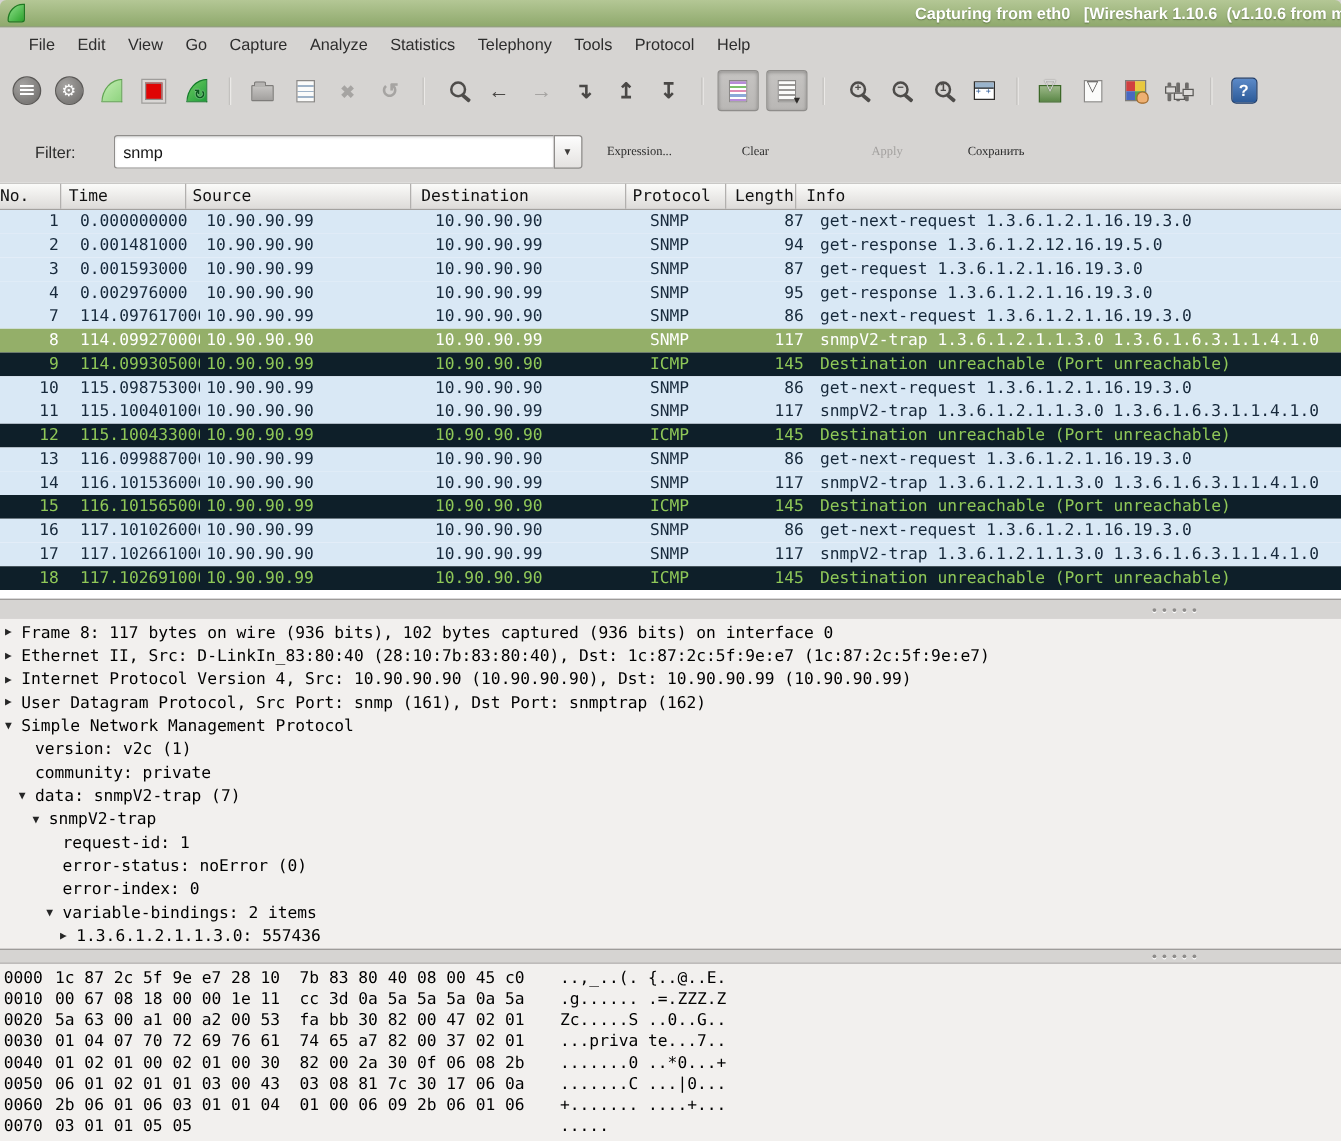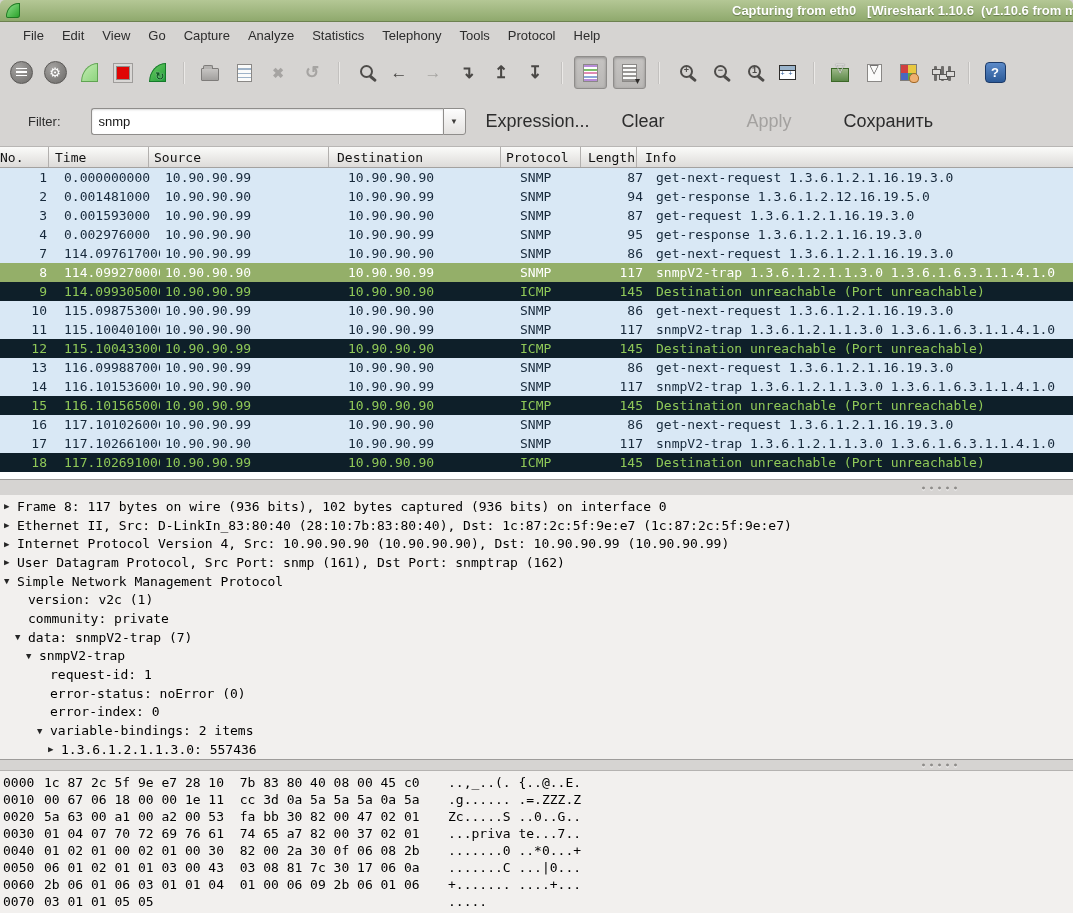--- a/index.html
+++ b/index.html
@@ -84,24 +84,24 @@
   
   .filterbar{height:49px;display:flex;align-items:center;background:#d6d4d2}
   .filter-label{margin-left:28px;font-size:13px;color:#2d2d2d}
   .filter-input-wrap{margin-left:30px;display:flex;align-items:center}
   .filter-input{width:352px;height:27px;border:1px solid #8f8d8b;border-right:none;
     border-radius:3px 0 0 3px;padding:0 7px;font-size:13px;color:#141414;background:#fff;
     outline:none;box-shadow:inset 0 1px 2px rgba(0,0,0,.15);font-family:"Liberation Sans",sans-serif}
   .filter-drop{width:23px;height:27px;border:1px solid #8f8d8b;border-radius:0 3px 3px 0;
     background:linear-gradient(#fdfdfd,#e4e2e0);display:flex;align-items:center;
     justify-content:center;font-size:8px;color:#3e3c3a}
-  .fbtn{font-size:18px;color:#2d2d2d;background:none;border:none;padding:4px 6px;
-    font-family:Liberation Sans, sans-serif}
+  .fbtn{font-size:10px;color:#2d2d2d;background:none;border:none;padding:4px 6px;
+    font-family:Liberation Serif, serif}
   .fbtn.expr{margin-left:14px}
-  .fbtn.clear{margin-left:20px}
+  .fbtn.clear{margin-left:44px}
   .fbtn.apply{margin-left:70px;color:#a3a19f}
   .fbtn.save{margin-left:40px}
 
   
   .plist{height:333px;background:#fff;overflow:hidden}
   .phead{display:flex;height:22px;background:linear-gradient(#fbfbf9,#dddbd9);
     border-top:1px solid #b8b6b4;border-bottom:1px solid #a3a19f;
     font-family:"DejaVu Sans Mono",monospace;font-size:13px;color:#111}
   .hcell{border-right:1px solid #b2b0ae;display:flex;align-items:center;
     overflow:hidden;white-space:pre;flex-shrink:0}
@@ -586,21 +586,21 @@
 <div class="hexpane">
 
     <div class="hxrow">
       <span class="hoff">0000</span>
       <span class="hbytes">1c 87 2c 5f 9e e7 28 10  7b 83 80 40 08 00 45 c0</span>
       <span class="hascii">..,_..(. {..@..E.</span>
     </div>
 
     <div class="hxrow">
       <span class="hoff">0010</span>
-      <span class="hbytes">00 67 06 18 00 00 1e 11  cc 3d 0a 5a 5a 5a 0a 5a</span>
+      <span class="hbytes">00 67 08 18 00 00 1e 11  cc 3d 0a 5a 5a 5a 0a 5a</span>
       <span class="hascii">.g...... .=.ZZZ.Z</span>
     </div>
 
     <div class="hxrow">
       <span class="hoff">0020</span>
       <span class="hbytes">5a 63 00 a1 00 a2 00 53  fa bb 30 82 00 47 02 01</span>
       <span class="hascii">Zc.....S ..0..G..</span>
     </div>
 
     <div class="hxrow">

